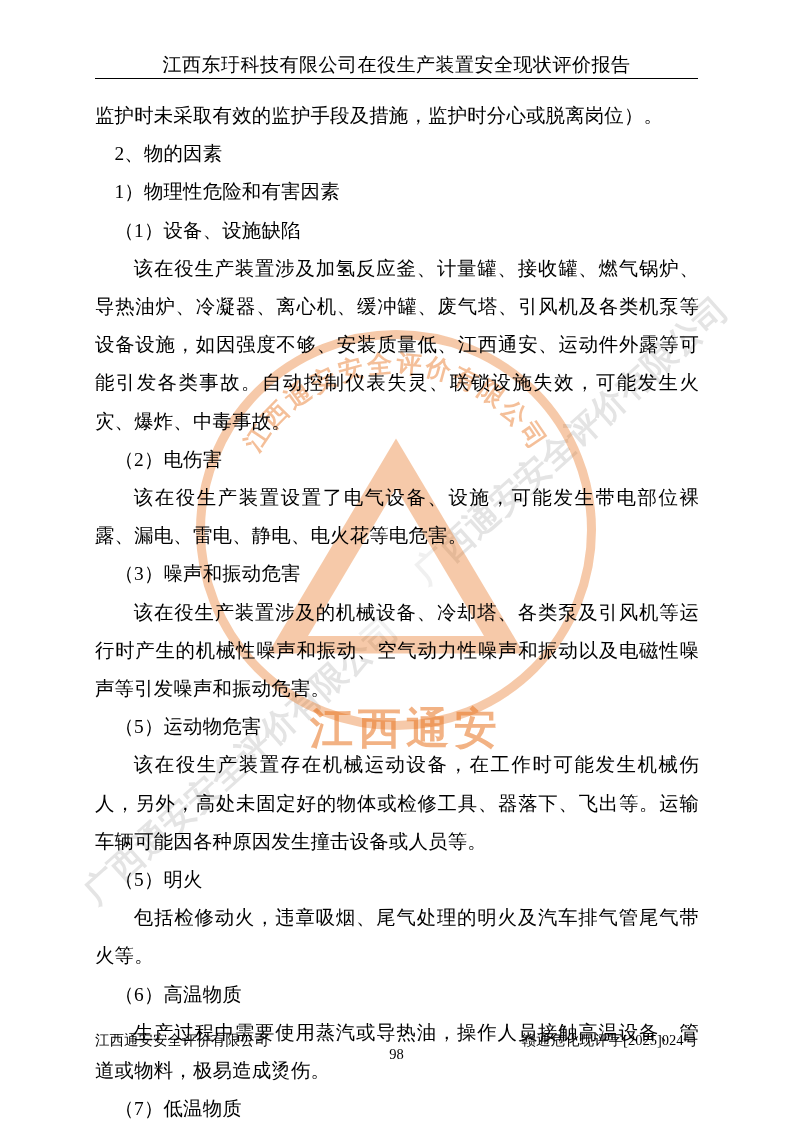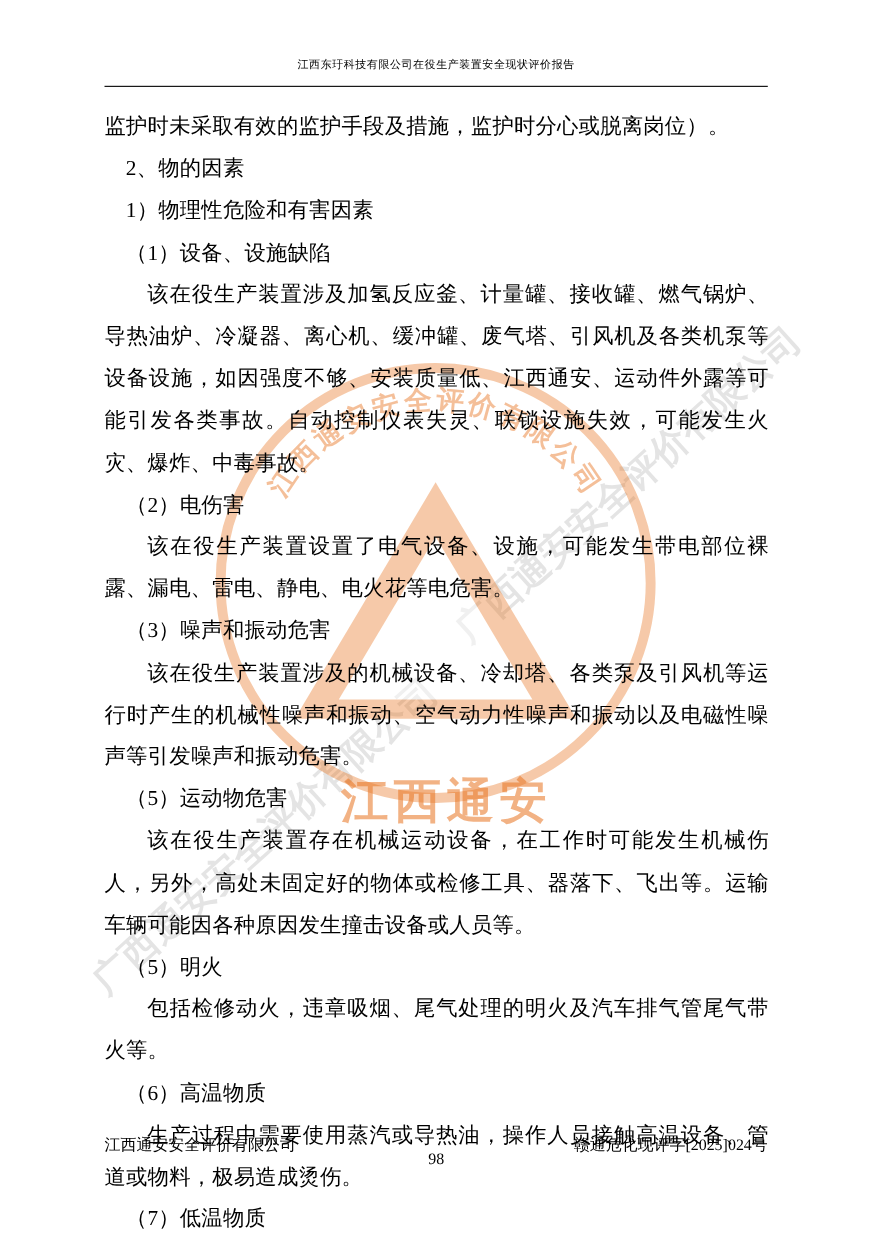--- a/index.html
+++ b/index.html
@@ -24,21 +24,21 @@
     overflow: hidden;
   }
 
   
   .header {
     position: absolute;
     left: 95px;
     right: 95px;
     top: 52px;
     text-align: center;
-    font-size: 10px;
+    font-size: 19px;
     letter-spacing: 0.5px;
     color: #000;
     z-index: 5;
   }
   .header-rule {
     position: absolute;
     left: 95px;
     right: 95px;
     top: 78px;
     border-bottom: 1.3px solid #000;

